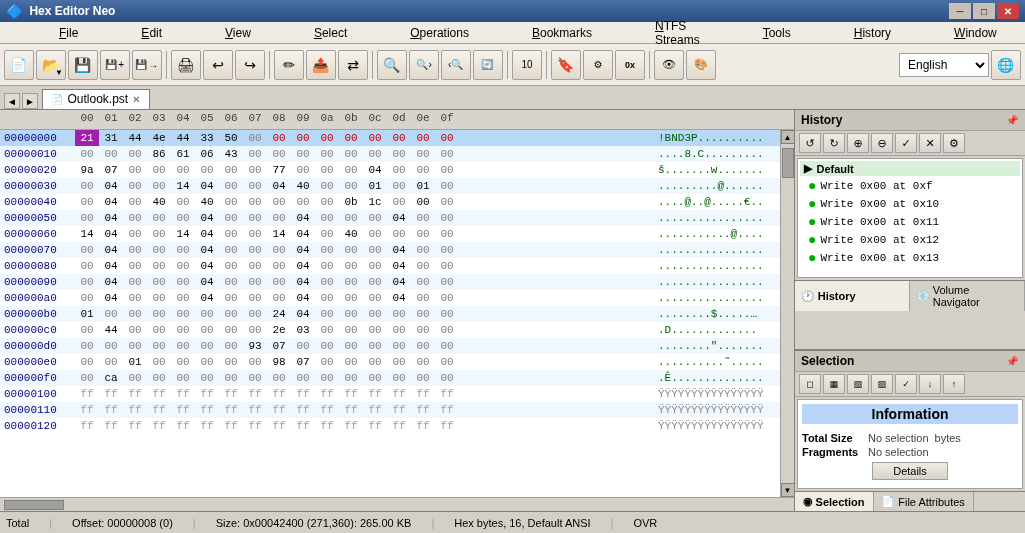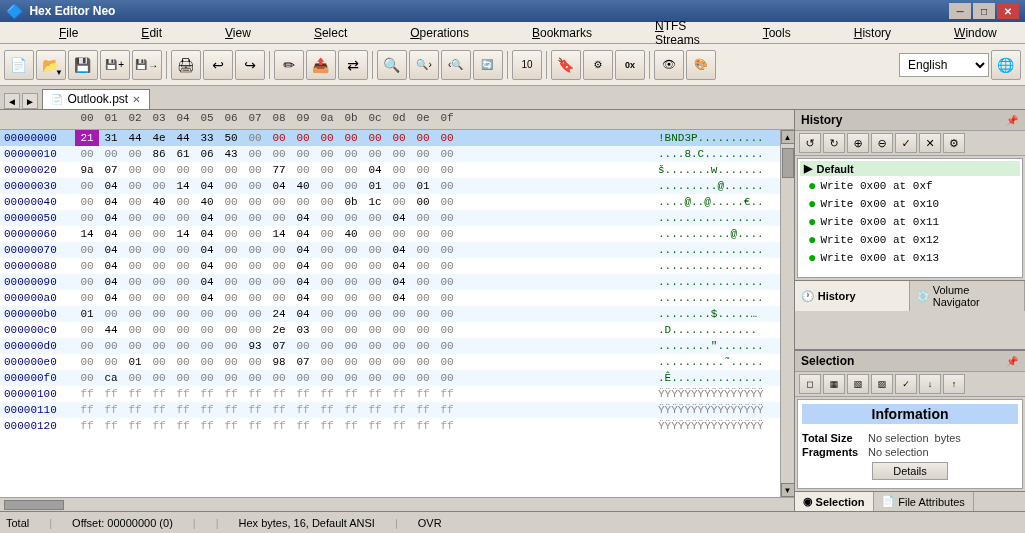--- a/index.html
+++ b/index.html
@@ -993,19 +993,20 @@
           <span>File Attributes</span>
         </div>
       </div>
     </div>
   </div>
 </div>
 
 <div id="statusbar">
   <span>Total</span>
   <span style="color:#a0a0a0;">|</span>
-  <span>Offset: 00000000 (0)</span>
+  <span>Offset: 00000008 (0)</span>
   <span style="color:#a0a0a0;">|</span>
+  <span>Size: 0x00042400 (271,360): 265.00 KB</span>
   <span style="color:#a0a0a0;">|</span>
   <span>Hex bytes, 16, Default ANSI</span>
   <span style="color:#a0a0a0;">|</span>
   <span>OVR</span>
 </div>
 
 </body></html>

